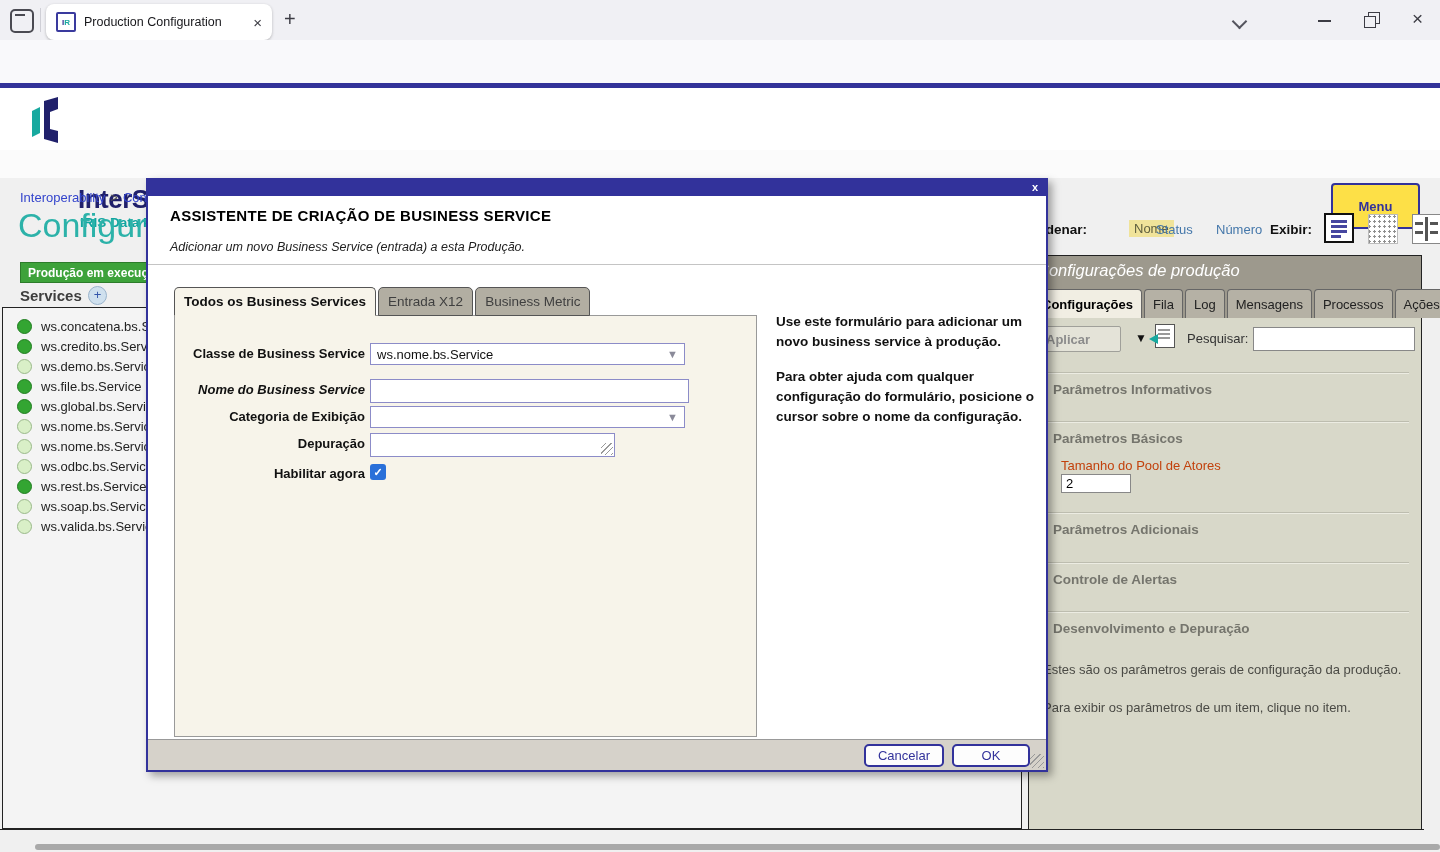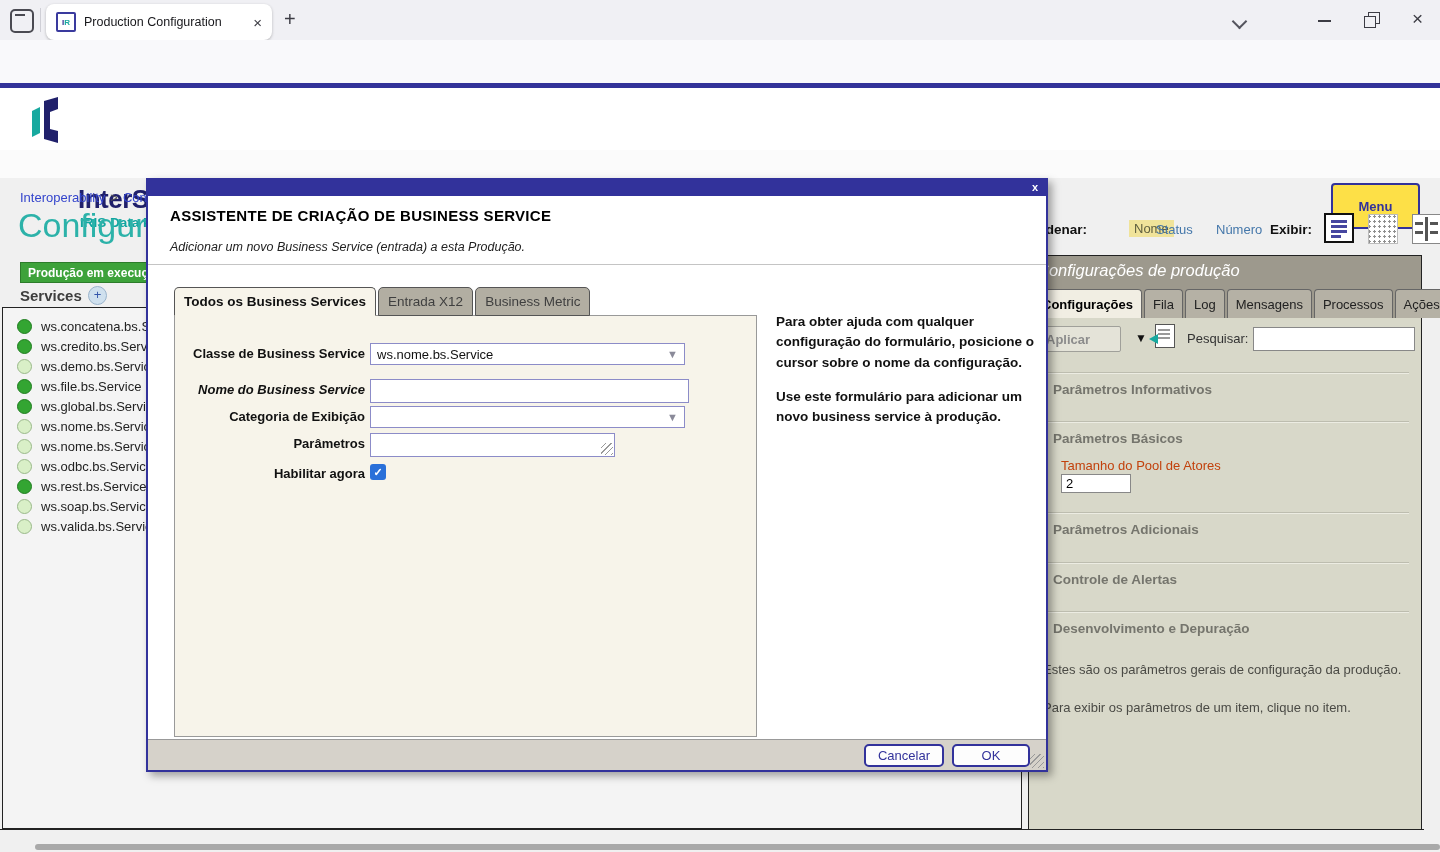--- a/index.html
+++ b/index.html
@@ -353,31 +353,31 @@
         <span>ws.nome.bs.Service</span>
           <span class="arr">▼</span>
       </div>
       <div class="f-lbl" style="top:66px;font-style:italic;">Nome do Business Service</div>
       <input class="f-inp" style="top: 63px;" value="">
       <div class="f-lbl" style="top:93px;">Categoria de Exibição</div>
       <div class="f-sel" style="top:90px;">
         <span></span>
           <span class="arr">▼</span>
       </div>
-      <div class="f-lbl" style="top:120px;">Parâmetros</div>
+      <div class="f-lbl" style="top:120px;">Depuração</div>
       <div class="f-ta" style="top:117px;">
           <span class="grip"></span>
         </div>
       <div class="f-lbl" style="top:150px;">Habilitar agora</div>
       <div class="f-chk" style="top:148px;">✓</div>
     </div>
 
     <div class="m-help">
+      <p>Use este formulário para adicionar um novo business service à produção.</p>
       <p>Para obter ajuda com qualquer configuração do formulário, posicione o cursor sobre o nome da configuração.</p>
-      <p>Use este formulário para adicionar um novo business service à produção.</p>
     </div>
 
     <div class="m-footer">
       <div class="m-btn" style="right:102px;width:80px;">Cancelar</div>
       <div class="m-btn" style="right:16px;width:78px;">OK</div>
     </div>
     <span class="grip" style="right:2px;bottom:2px;width:14px;height:14px;"></span>
   </div>
 
 </div>

